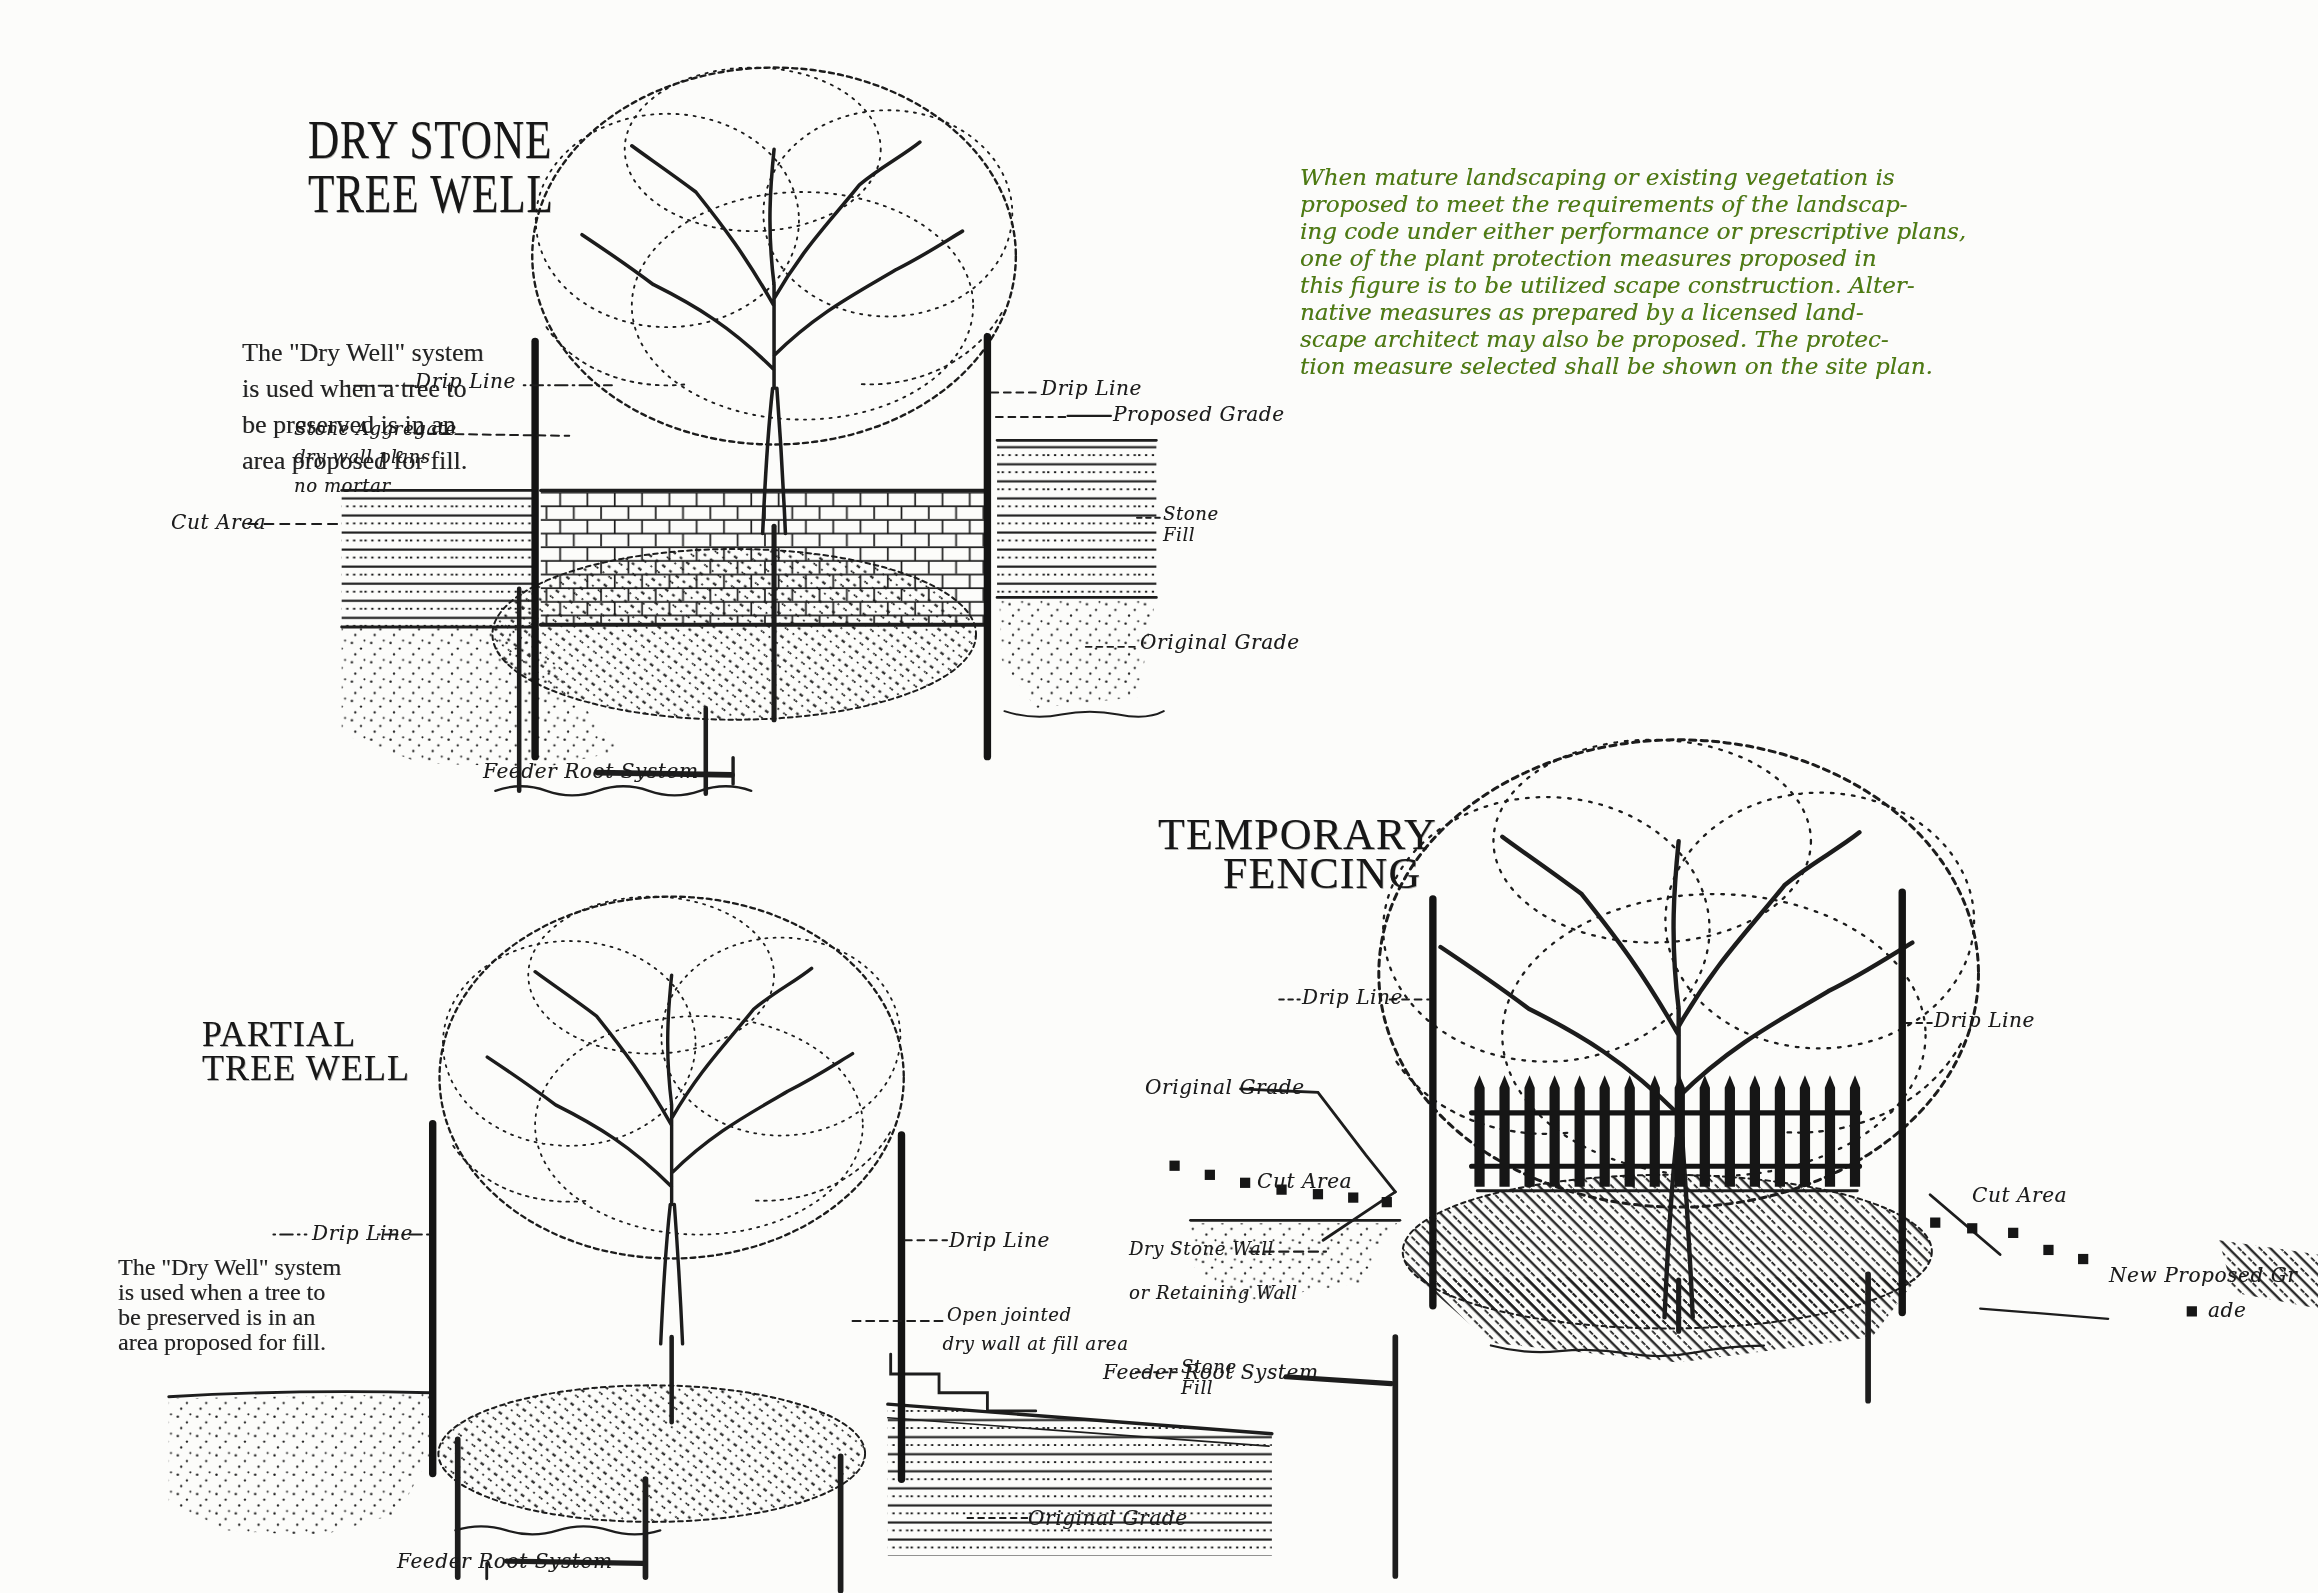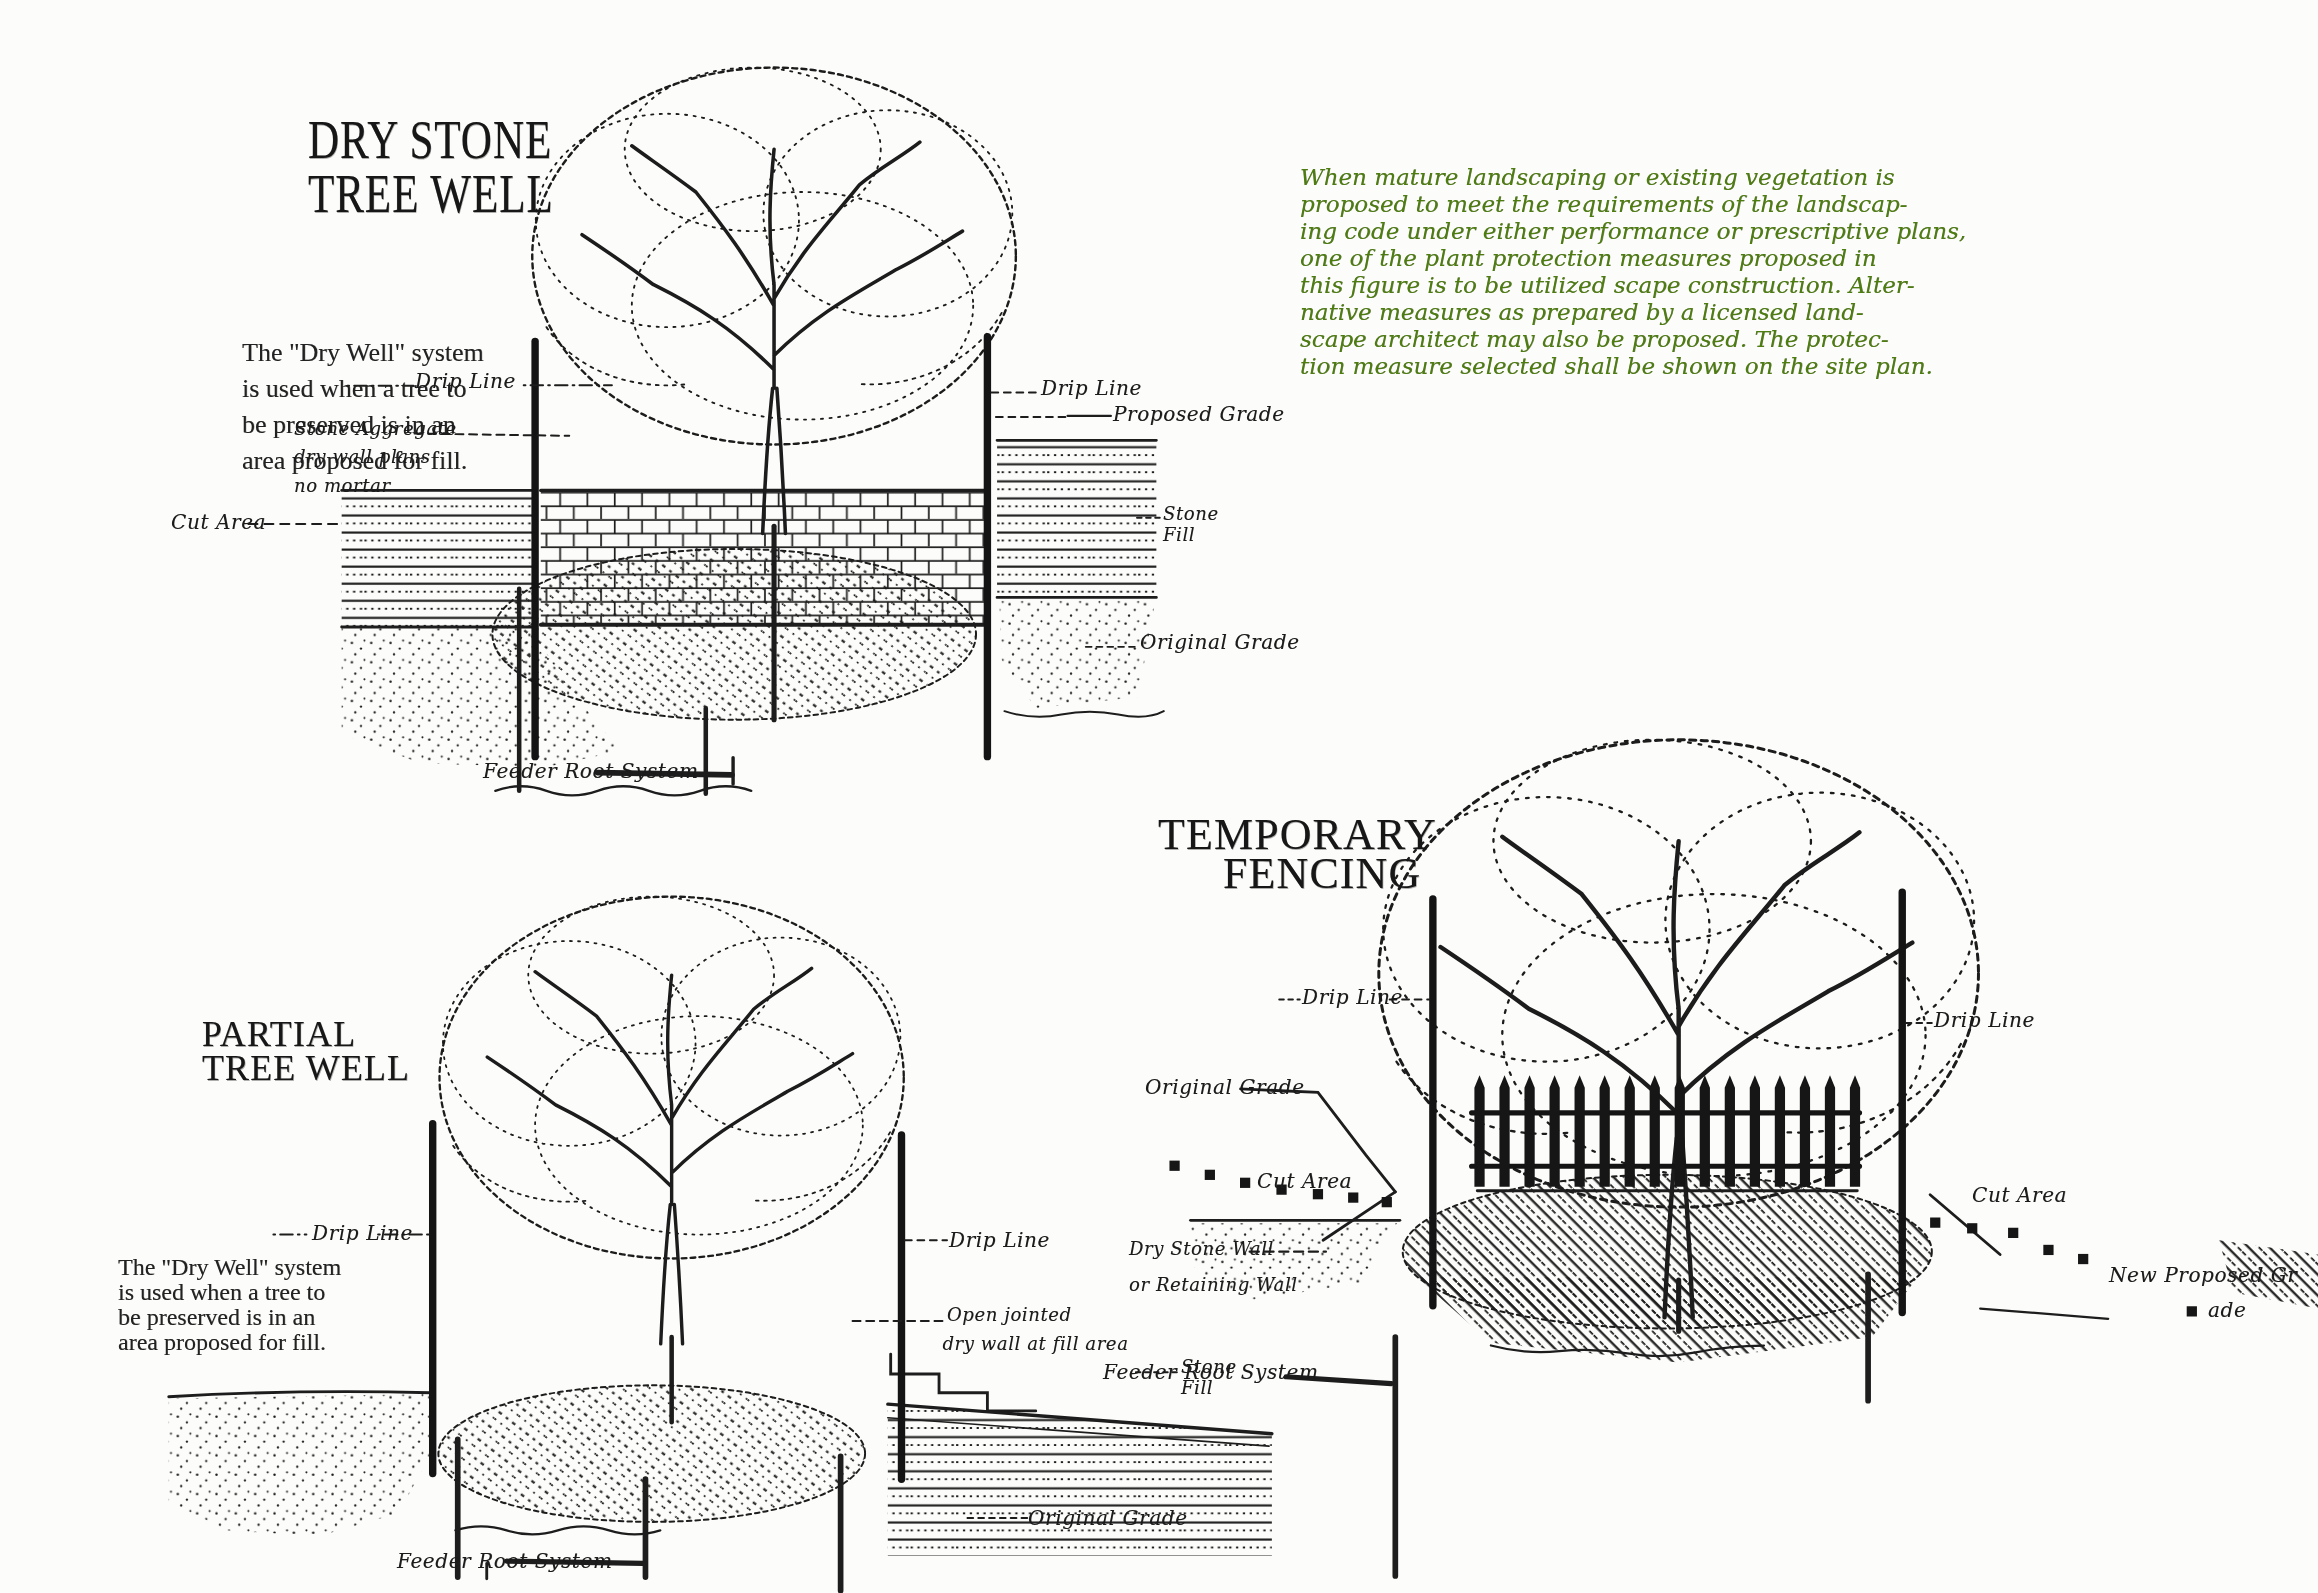--- a/index.html
+++ b/index.html
@@ -262,21 +262,21 @@
   <div class="abs title t3" style="left:1158px;top:815px;width:253px;">
     <div>TEMPORARY</div>
     <div class="tl2">FENCING</div>
   </div>
   <div class="abs lbl" style="left:1302px;top:985px;">Drip Line</div>
   <div class="abs lbl" style="left:1934px;top:1008px;">Drip Line</div>
   <div class="abs lbl" style="left:1145px;top:1075px;">Original Grade</div>
   <div class="abs lbl" style="left:1257px;top:1169px;">Cut Area</div>
   <div class="abs lbl sm" style="left:1129px;top:1238px;">
     <div>Dry Stone Wall</div>
-    <div style="margin-top:15px;">or Retaining Wall</div>
+    <div style="margin-top:23px;">or Retaining Wall</div>
   </div>
   <div class="abs lbl" style="left:1972px;top:1183px;">Cut Area</div>
   <div class="abs lbl" style="left:2109px;top:1263px;">New Proposed Gr</div>
   <div class="abs lbl" style="left:2208px;top:1298px;">ade</div>
   <div class="abs lbl" style="left:1103px;top:1360px;">Feeder Root System</div>
 </div>
 
 </div>
 
 

